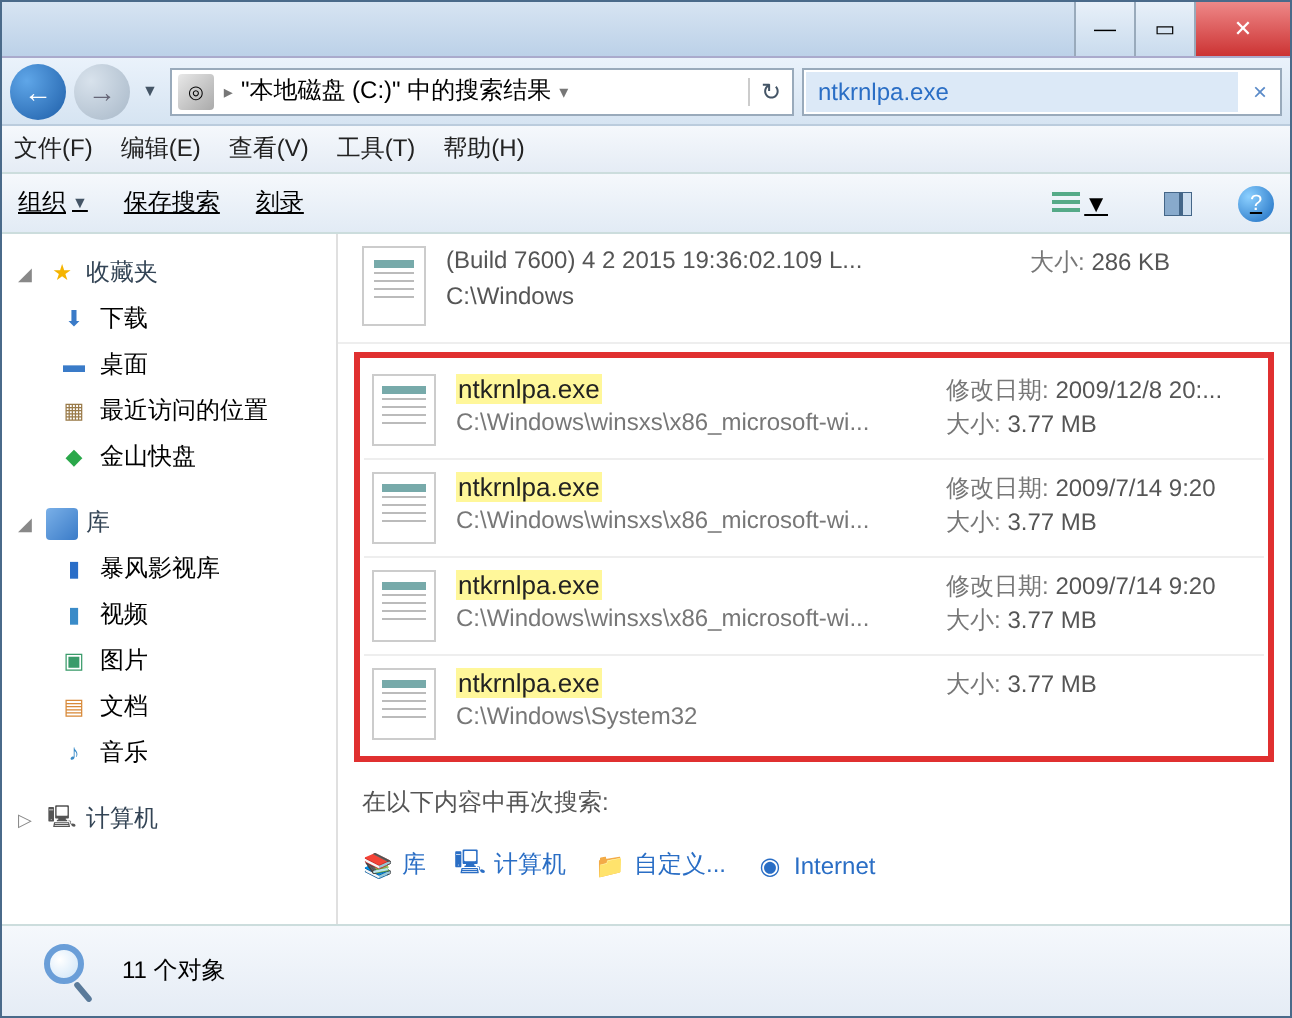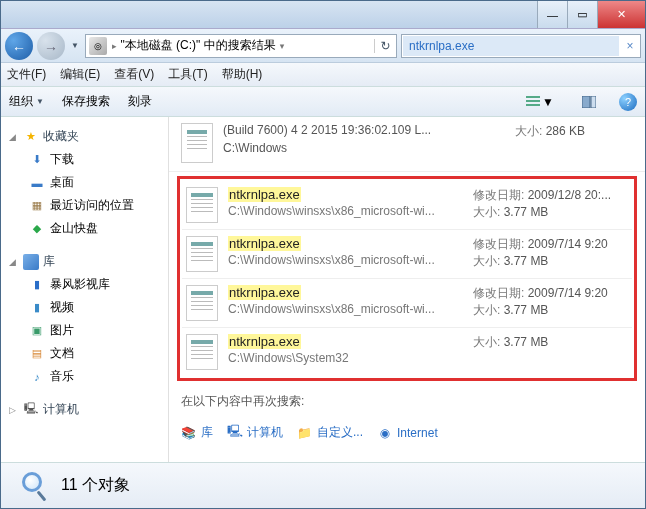--- a/index.html
+++ b/index.html
@@ -23,21 +23,21 @@
 .addr-sep { color: #777; padding: 0 2px; font-size: 9px; }
 .addr-text { padding: 0 2px; }
 .addr-refresh { width: 22px; text-align: center; border-left: 1px solid #ccc; color: #456; }
 .searchbox { width: 240px; height: 24px; background: #fff; border: 1px solid #9ab; display: flex; align-items: center; }
 .searchbox input { flex: 1; border: none; outline: none; font-size: 12px; padding: 0 6px; color: #2a6ec5; background: #dce9f7; height: 20px; margin: 1px; }
 .searchbox .clr { width: 20px; text-align: center; color: #5a8ac8; font-size: 12px; }
 
 .menubar { height: 24px; background: linear-gradient(#f5f8fc,#e5ecf5); display: flex; align-items: center; padding: 0 6px; gap: 14px; font-size: 12px; border-bottom: 1px solid #cdd; }
 .menuitem { color: #222; }
 
-.toolbar { height: 30px; background: linear-gradient(#f5f8fc,#e2ebf5); display: flex; align-items: center; padding: 0 8px; gap: 18px; font-size: 12px; border-bottom: 1px solid #cdd; }
+.toolbar { height: 30px; background: linear-gradient(#f5f8fc,#e2ebf5); display: flex; align-items: center; padding: 0 8px; gap: 18px; font-size: 12px; border-bottom: 1px solid #cdd; text-decoration: underline; }
 .toolitem { display: flex; align-items: center; gap: 3px; }
 .toolitem .drop { font-size: 8px; color: #456; }
 .toolbar-spacer { flex: 1; }
 .viewbtn { display: flex; align-items: center; gap: 2px; padding: 2px 4px; border: 1px solid transparent; }
 .viewbtn .ic { width: 14px; height: 12px; }
 .helpbtn { width: 18px; height: 18px; border-radius: 9px; background: radial-gradient(circle at 30% 30%, #8cd0ff, #1a6bc0); color: #fff; font-size: 11px; display: flex; align-items: center; justify-content: center; }
 
 .body { flex: 1; display: flex; background: #fff; }
 .sidebar { width: 168px; background: #fff; border-right: 1px solid #e0e0e0; padding: 8px 4px; font-size: 12px; overflow: hidden; }
 .sbgroup { margin-bottom: 10px; }
@@ -78,21 +78,21 @@
 .rpath { color: #777; font-size: 12px; margin-top: 2px; white-space: nowrap; overflow: hidden; text-overflow: ellipsis; }
 .rmeta { width: 155px; font-size: 12px; flex-shrink: 0; }
 .rmeta .lbl { color: #777; }
 .rmeta .val { color: #555; }
 
 .searchagain { padding: 8px 12px; font-size: 12px; color: #555; }
 .searchlinks { display: flex; gap: 14px; padding: 6px 12px 0 12px; font-size: 12px; align-items: center; }
 .slink { display: flex; align-items: center; gap: 4px; color: #2a6ec5; cursor: pointer; }
 .sic { width: 16px; height: 16px; display: flex; align-items: center; justify-content: center; }
 
-.footer { height: 46px; background: linear-gradient(#f5f8fc,#e5ecf5); border-top: 1px solid #cdd; display: flex; align-items: center; padding: 4px 16px; gap: 12px; font-size: 16px; }
+.footer { height: 46px; background: linear-gradient(#f5f8fc,#e5ecf5); border-top: 1px solid #cdd; display: flex; align-items: center; padding: 4px 16px; gap: 12px; font-size: 12px; }
 .magnifier { width: 32px; height: 32px; position: relative; }
 .magnifier .lens { width: 20px; height: 20px; border: 3px solid #6a9ed8; border-radius: 50%; background: radial-gradient(circle at 35% 35%, #fff, #cde4f8); position: absolute; top: 2px; left: 5px; }
 .magnifier .handle { width: 3px; height: 12px; background: #5a7a9a; position: absolute; bottom: 0; right: 6px; transform: rotate(-40deg); border-radius: 2px; }
 
 svg { display: block; }
 </style>
 </head>
 <body>
 
 <div class="window">

